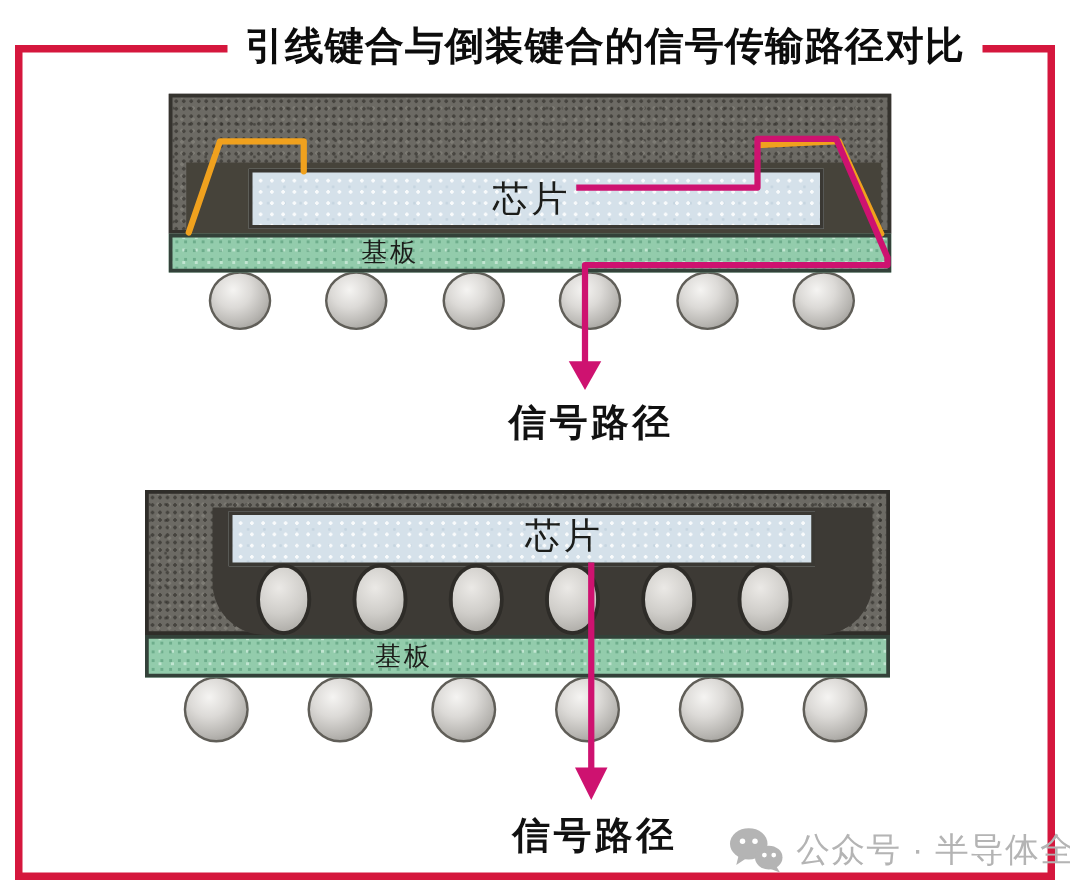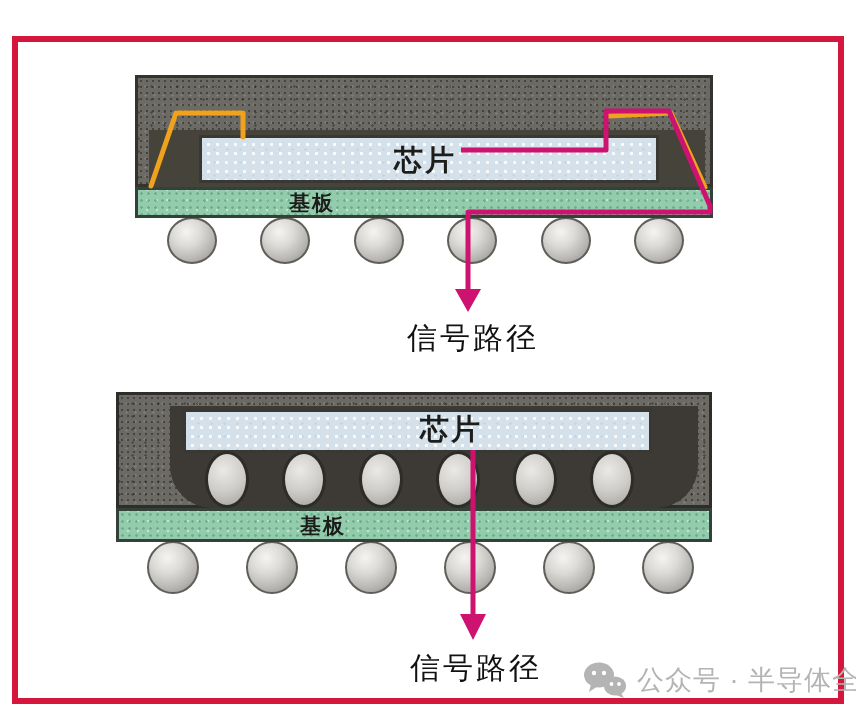--- a/index.html
+++ b/index.html
@@ -66,27 +66,27 @@
     border:2px solid #605e58;box-sizing:border-box;
   }
   .fc-balls .ball{width:52px;height:53px;}
   .bump{
     width:44px;height:57px;border-radius:50%;
     background:radial-gradient(circle at 40% 32%,#ebe9e6 0%,#cfcdc9 50%,#a3a19c 100%);
     border:3px solid #2e2c28;box-sizing:border-box;
   }
   
   .chip-label,.substrate-label{
-    position:absolute;font-weight:bold;color:#1c1d1a;white-space:nowrap;z-index:6;
+    position:absolute;font-weight:normal;color:#1c1d1a;white-space:nowrap;z-index:6;
     letter-spacing:2px;
   }
   .chip-label{font-size:29px;line-height:30px;}
   .substrate-label{font-size:21px;line-height:30px;}
   .signal-label{
-    position:absolute;font-weight:normal;color:#111;font-size:30px;letter-spacing:3px;
+    position:absolute;font-weight:bold;color:#111;font-size:30px;letter-spacing:3px;
     transform:translateX(-50%);white-space:nowrap;z-index:6;
   }
   .wb-chip-label{left:425px;top:145px;transform:translateX(-50%);}
   .wb-substrate-label{left:312px;top:188px;transform:translateX(-50%);}
   .fc-chip-label{left:451px;top:414px;transform:translateX(-50%);}
   .fc-substrate-label{left:323px;top:511px;transform:translateX(-50%);}
   .wb-signal-label{left:473px;top:318px;}
   .fc-signal-label{left:476px;top:648px;}
   
   .overlay{position:absolute;left:0;top:0;width:856px;height:717px;z-index:5;pointer-events:none;}
@@ -96,20 +96,21 @@
     color:#b4b4b4;font-size:27px;letter-spacing:1px;white-space:nowrap;
   }
 </style>
 </head>
 <body>
 
 <div class="canvas">
 
   <div class="frame"></div>
 
+  <div class="page-title">引线键合与倒装键合的信号传输路径对比</div>
 
   <div>
     <div class="layer wb-mold speckle-gray"></div>
     <div class="layer wb-cavity"></div>
     <div class="layer wb-chip speckle-blue"></div>
     <div class="chip-label wb-chip-label">芯片</div>
     <div class="layer wb-substrate speckle-green"></div>
     <div class="substrate-label wb-substrate-label">基板</div>
     <div class="layer wb-balls ball-row">
         <div class="ball"></div>

